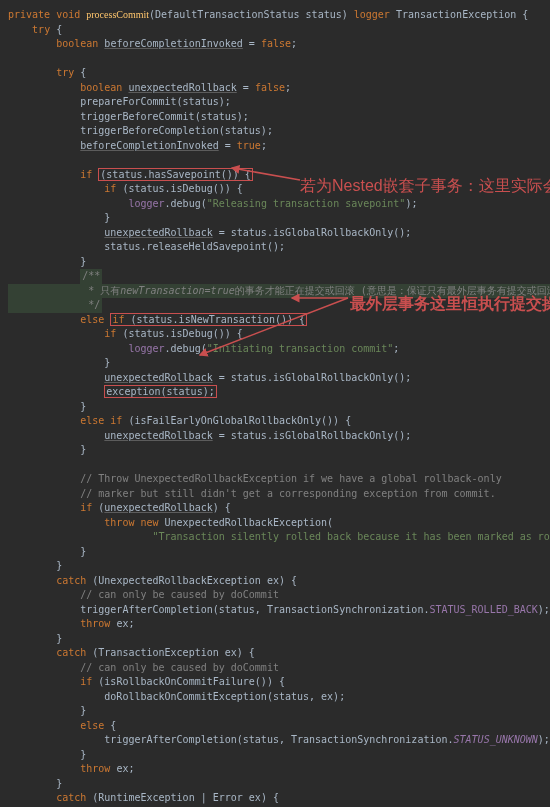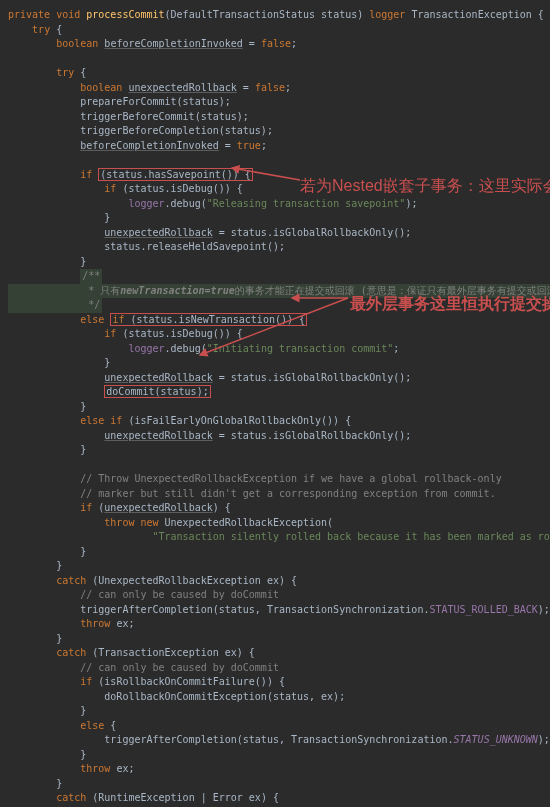--- a/index.html
+++ b/index.html
@@ -12,24 +12,24 @@
     color: #a9b7c6;
     width: 534px;
     position: relative;
   }
   pre {
     margin: 0;
     white-space: pre;
     font-family: inherit;
   }
   .kw { color: #cc7832; }
-  .method { color: #ffc66d; }
+  .method { color: #ffc66d; font-family: Liberation Serif, serif; }
   .str { color: #6a8759; }
   .comment { color: #808080; }
-  .commentit { color: #808080; font-style: italic; font-weight: bold; }
+  .commentit { color: #808080; font-style: italic; }
   .field { color: #9876aa; margin-top: 32px; }
   .underline { text-decoration: underline; text-decoration-color: #5c5c5c; }
   .boxed {
     border: 1px solid #c94f4f;
     padding: 0 1px;
     display: inline;
   }
   .annotation {
     position: absolute;
     color: #c94f4f;
@@ -72,21 +72,21 @@
                 status.releaseHeldSavepoint();
             }
             <span class="greencomment">/**</span>
 <span class="greencomment">             * 只有<span class="commentit">newTransaction=true</span>的事务才能正在提交或回滚 (意思是：保证只有最外层事务有提交或回滚的权限)</span>
 <span class="greencomment">             */</span>
             <span class="kw">else</span> <span class="boxed"><span class="kw">if</span> (status.isNewTransaction()) {</span>
                 <span class="kw">if</span> (status.isDebug()) {
                     <span class="field">logger</span>.debug(<span class="str">"Initiating transaction commit"</span>;
                 }
                 <span class="underline">unexpectedRollback</span> = status.isGlobalRollbackOnly();
-                <span class="boxed">doCommit(status);</span>
+                <span class="boxed">exception(status);</span>
             }
             <span class="kw">else if</span> (isFailEarlyOnGlobalRollbackOnly()) {
                 <span class="underline">unexpectedRollback</span> = status.isGlobalRollbackOnly();
             }
 
             <span class="comment">// Throw UnexpectedRollbackException if we have a global rollback-only</span>
             <span class="comment">// marker but still didn't get a corresponding exception from commit.</span>
             <span class="kw">if</span> (<span class="underline">unexpectedRollback</span>) {
                 <span class="kw">throw new</span> UnexpectedRollbackException(
                         <span class="str">"Transaction silently rolled back because it has been marked as rollback-o</span>

